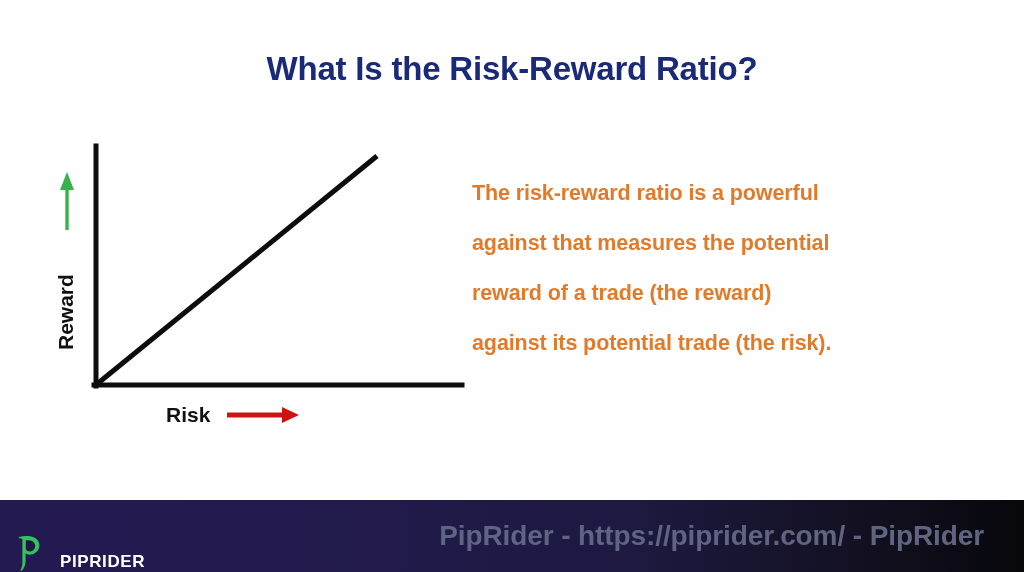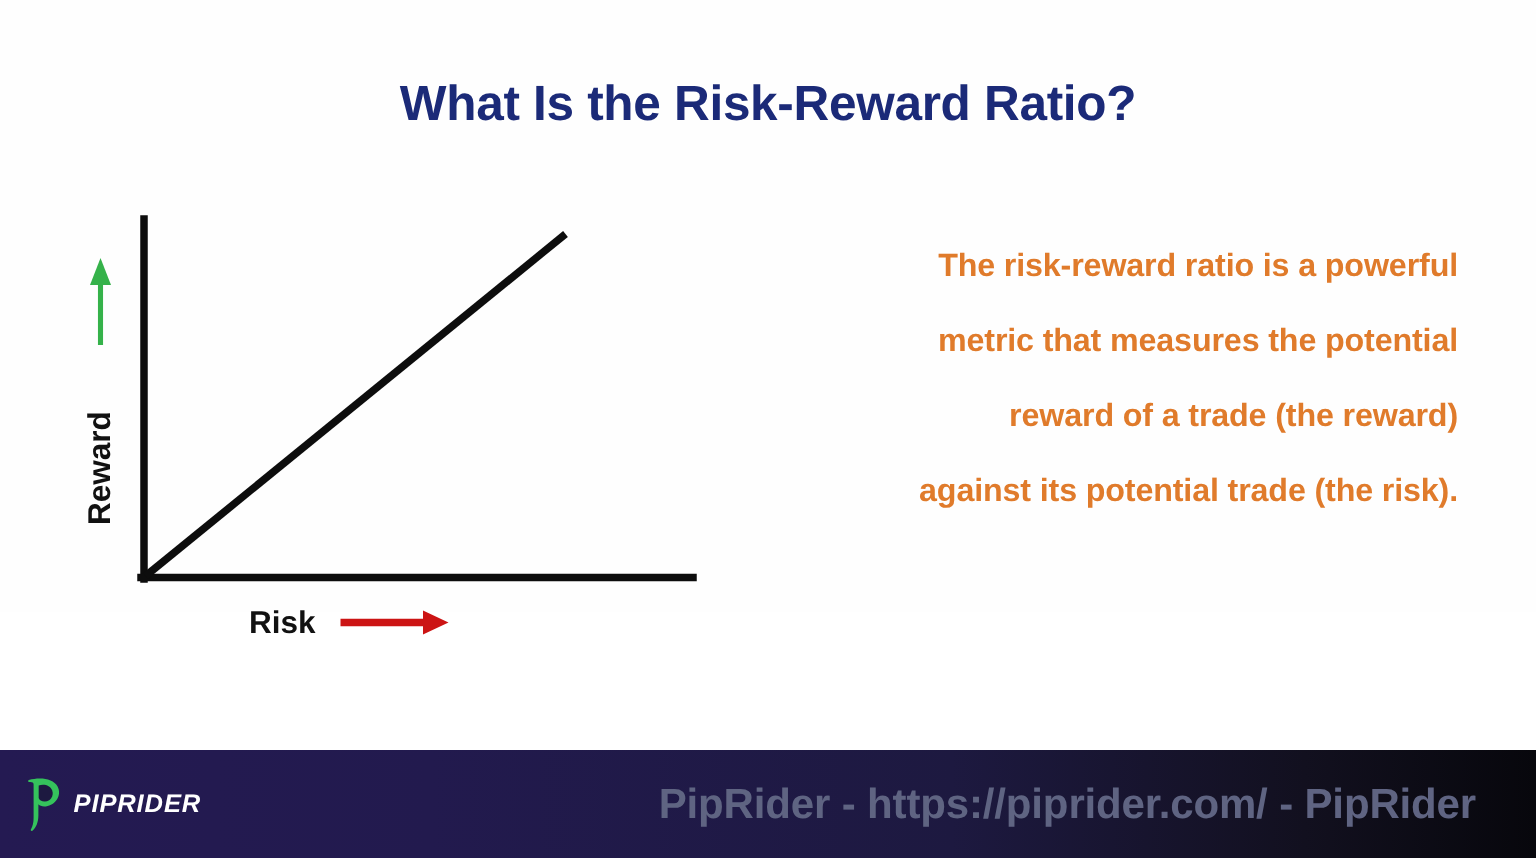--- a/index.html
+++ b/index.html
@@ -63,49 +63,47 @@
     font-family: "Liberation Sans", sans-serif;
     font-weight: bold;
     font-size: 21px;
     fill: #111111;
   }
 
   
   #body-copy {
     position: absolute;
     left: 472px;
-    top: 152px;
+    top: 168px;
     width: 500px;
     color: #e07b2b;
     font-size: 21.5px;
     font-weight: bold;
     line-height: 50px;
     letter-spacing: -0.1px;
     font-family: "Liberation Sans", sans-serif;
-    text-align: right;
   }
 
   
   #footer {
     position: absolute;
     left: 0;
     top: 500px;
     width: 1024px;
     height: 72px;
     background: linear-gradient(90deg, #241a52 0%, #221a4e 28%, #1d1940 62%, #12101f 85%, #07070c 100%);
   }
   #footer-logo {
     position: absolute;
     left: 16px;
     top: 0;
     height: 72px;
     display: flex;
-    align-items: center;
-    gap: 7px;
-    font-style: italic;
+    align-items: flex-end;
+    gap: 18px;
   }
   #logo-mark {
     width: 26px;
     height: 38px;
     display: block;
   }
   #logo-word {
     color: #ffffff;
     font-size: 17px;
     font-weight: bold;
@@ -153,21 +151,21 @@
 
       <g>
         <line x1="227" y1="295" x2="286" y2="295" stroke="#cc1414" stroke-width="5" stroke-linecap="butt"></line>
         <polygon points="299,295 282,287 282,303" fill="#cc1414"></polygon>
       </g>
     </svg>
   </div>
 
   <div id="body-copy">
     <div>The risk-reward ratio is a powerful</div>
-    <div>metric that measures the potential</div>
+    <div>against that measures the potential</div>
     <div>reward of a trade (the reward)</div>
     <div>against its potential trade (the risk).</div>
   </div>
 
   <div id="footer">
 
     <div id="footer-logo">
       <svg id="logo-mark" viewBox="0 0 26 38">
         <path d="M3.2 3.0 C10.5 1.0 19.5 1.8 22.4 7.4 C25.4 13.2 21.2 19.8 14.6 20.6
                  C12.2 20.9 10.6 20.2 9.6 19.2 L9.6 26.5 C9.6 31.2 8.1 34.6 5.6 36.8

